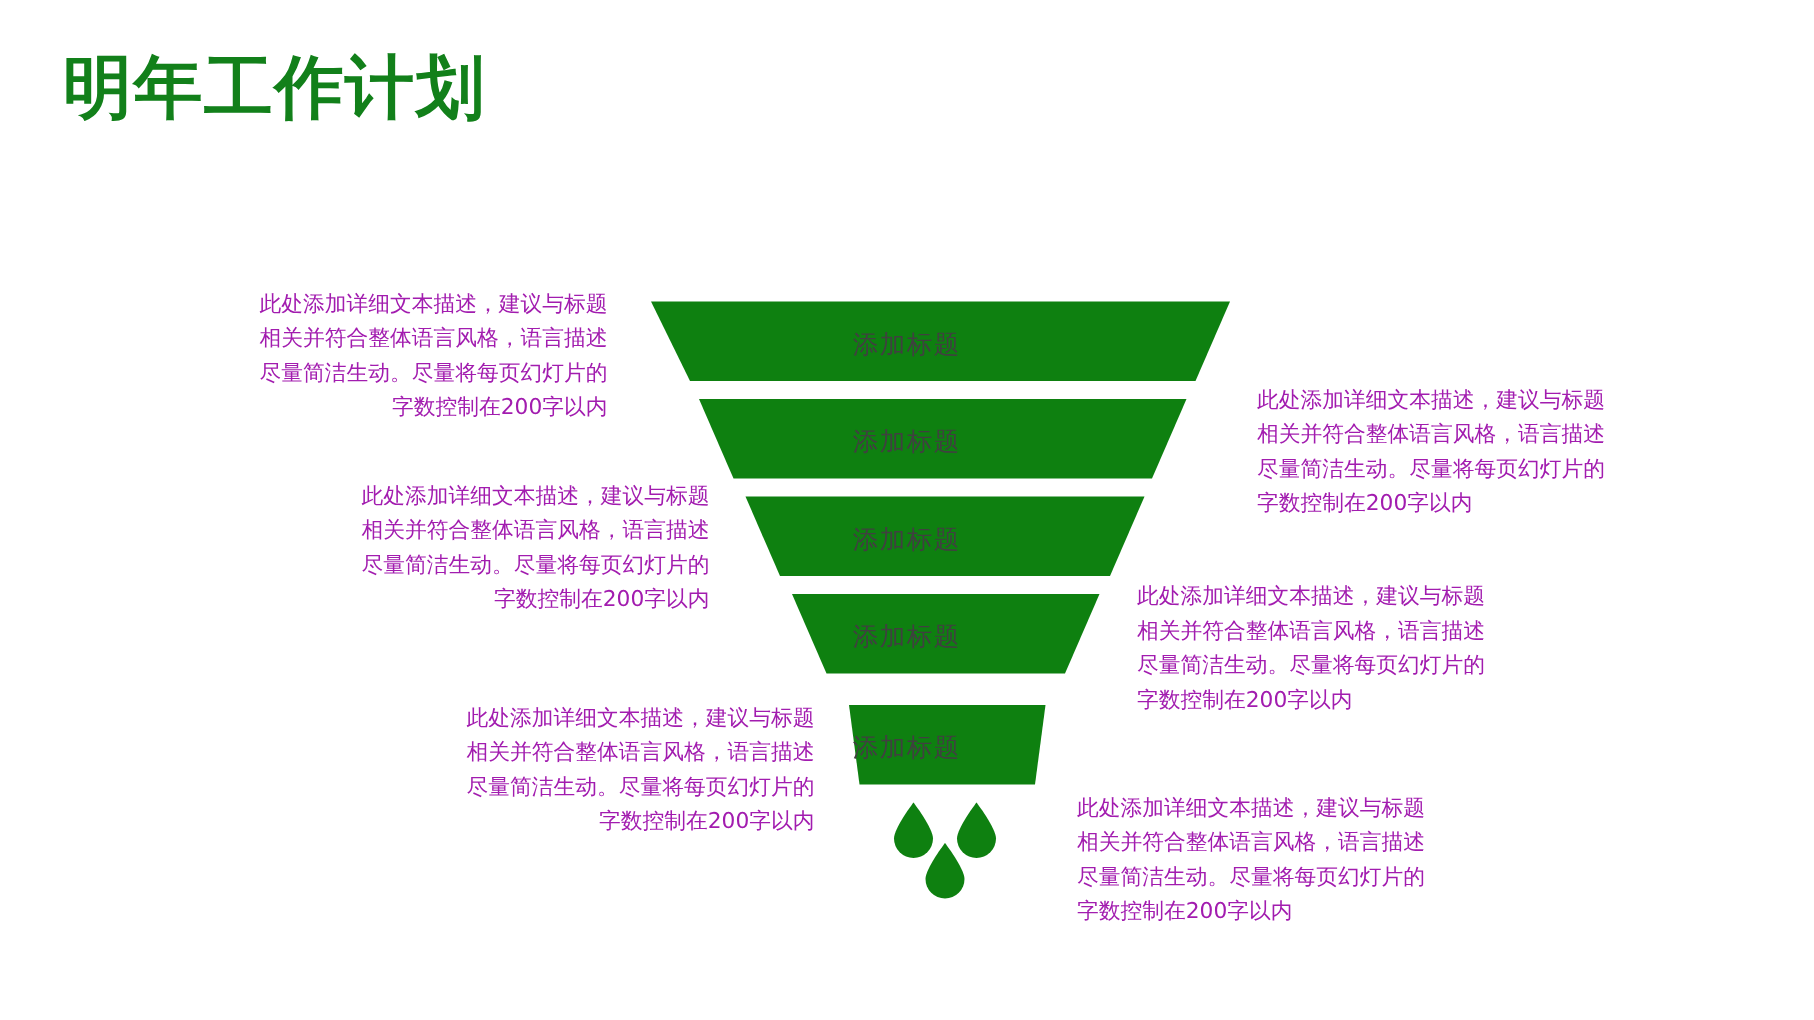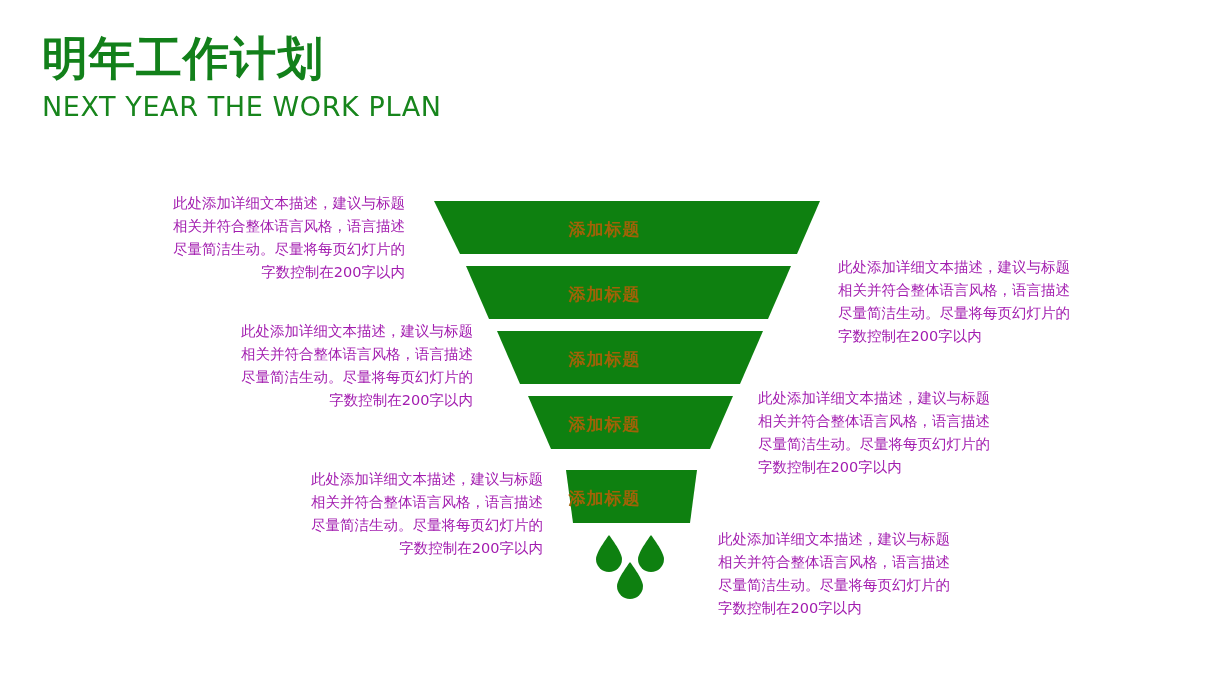--- a/index.html
+++ b/index.html
@@ -55,23 +55,23 @@
     width: 1209px;
     height: 680px;
     pointer-events: none;
   }
 
   .seg-label {
     position: absolute;
     left: 0;
     right: 0;
     text-align: center;
-    color: #a16207;
+    color: #404040;
     font-size: 17px;
-    font-weight: 700;
+    font-weight: 400;
     letter-spacing: 1px;
     pointer-events: none;
   }
 
   
   .desc {
     position: absolute;
     font-size: 14.5px;
     line-height: 1.58;
     color: #a21caf;
@@ -80,21 +80,20 @@
   .desc.right-align { text-align: right; }
   .desc.left-align  { text-align: left; }
 </style>
 </head>
 <body>
 
 <div id="slide">
 
   <div class="header">
     <div class="title-cn">明年工作计划</div>
-    <div class="title-en">NEXT YEAR THE WORK PLAN</div>
   </div>
 
   <svg class="funnel" viewBox="0 0 1209 680">
 
     <polygon points="434,201 820,201 797,254 460,254" fill="#0E8010"></polygon>
 
     <polygon points="466,266 791,266 768,319 489,319" fill="#0E8010"></polygon>
 
     <polygon points="497,331 763,331 740,384 520,384" fill="#0E8010"></polygon>
 

